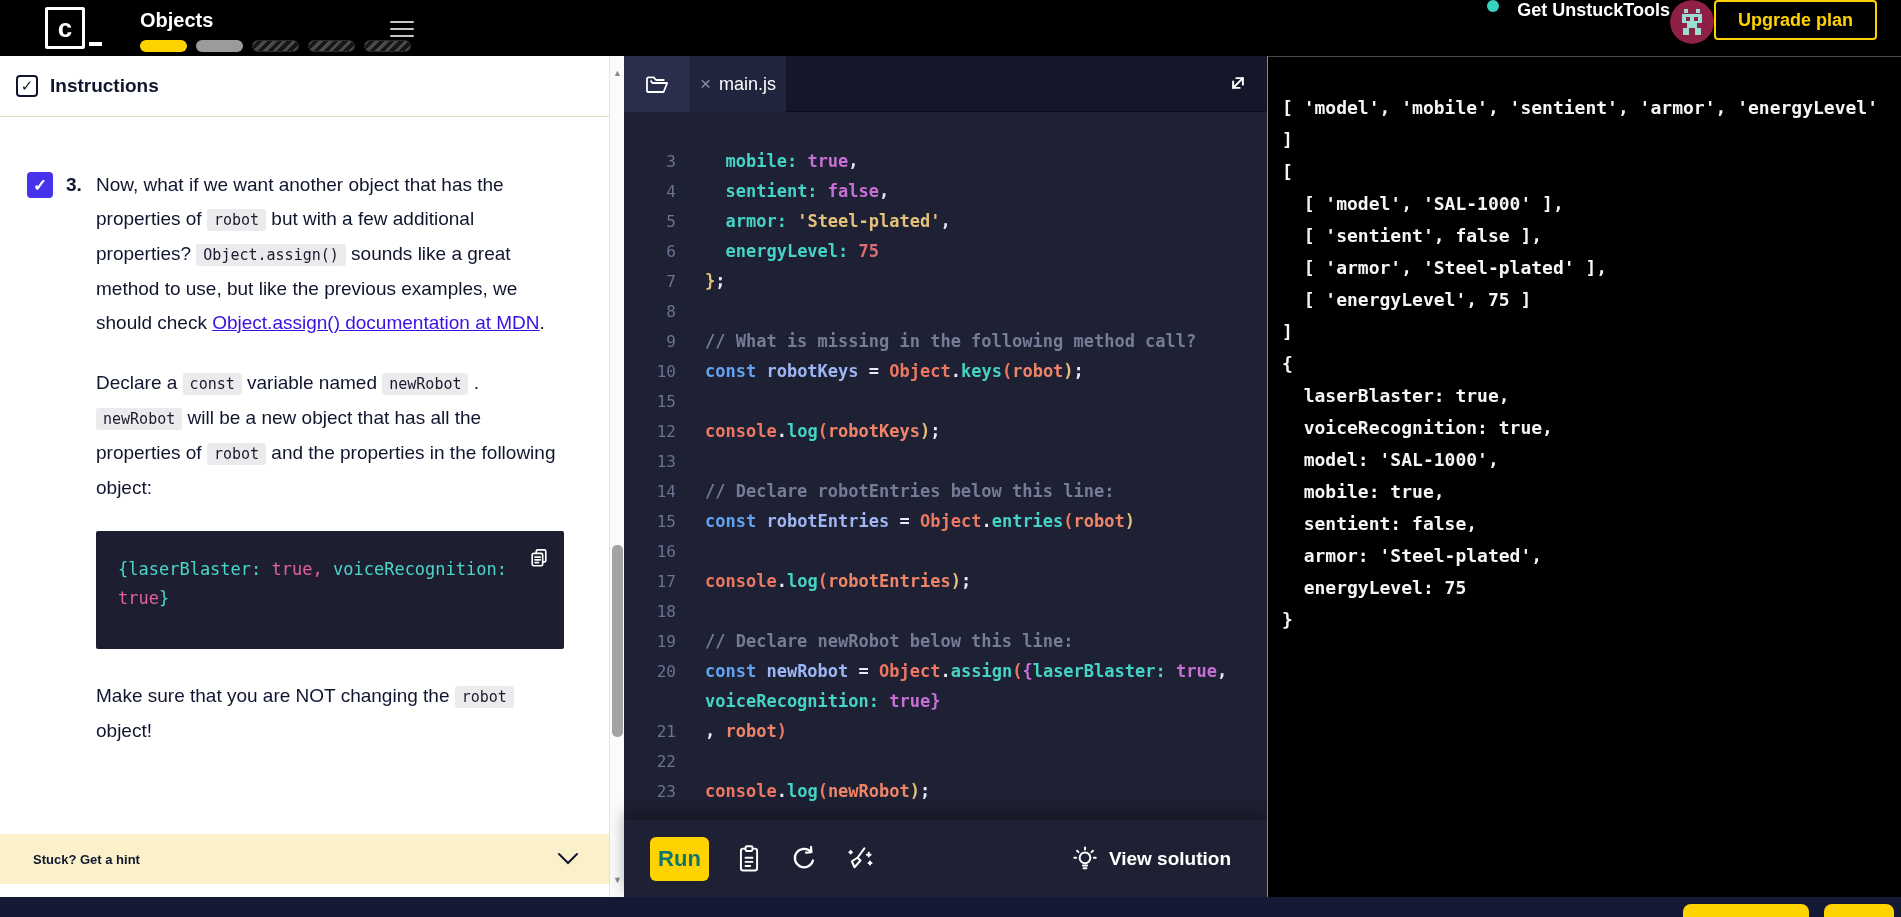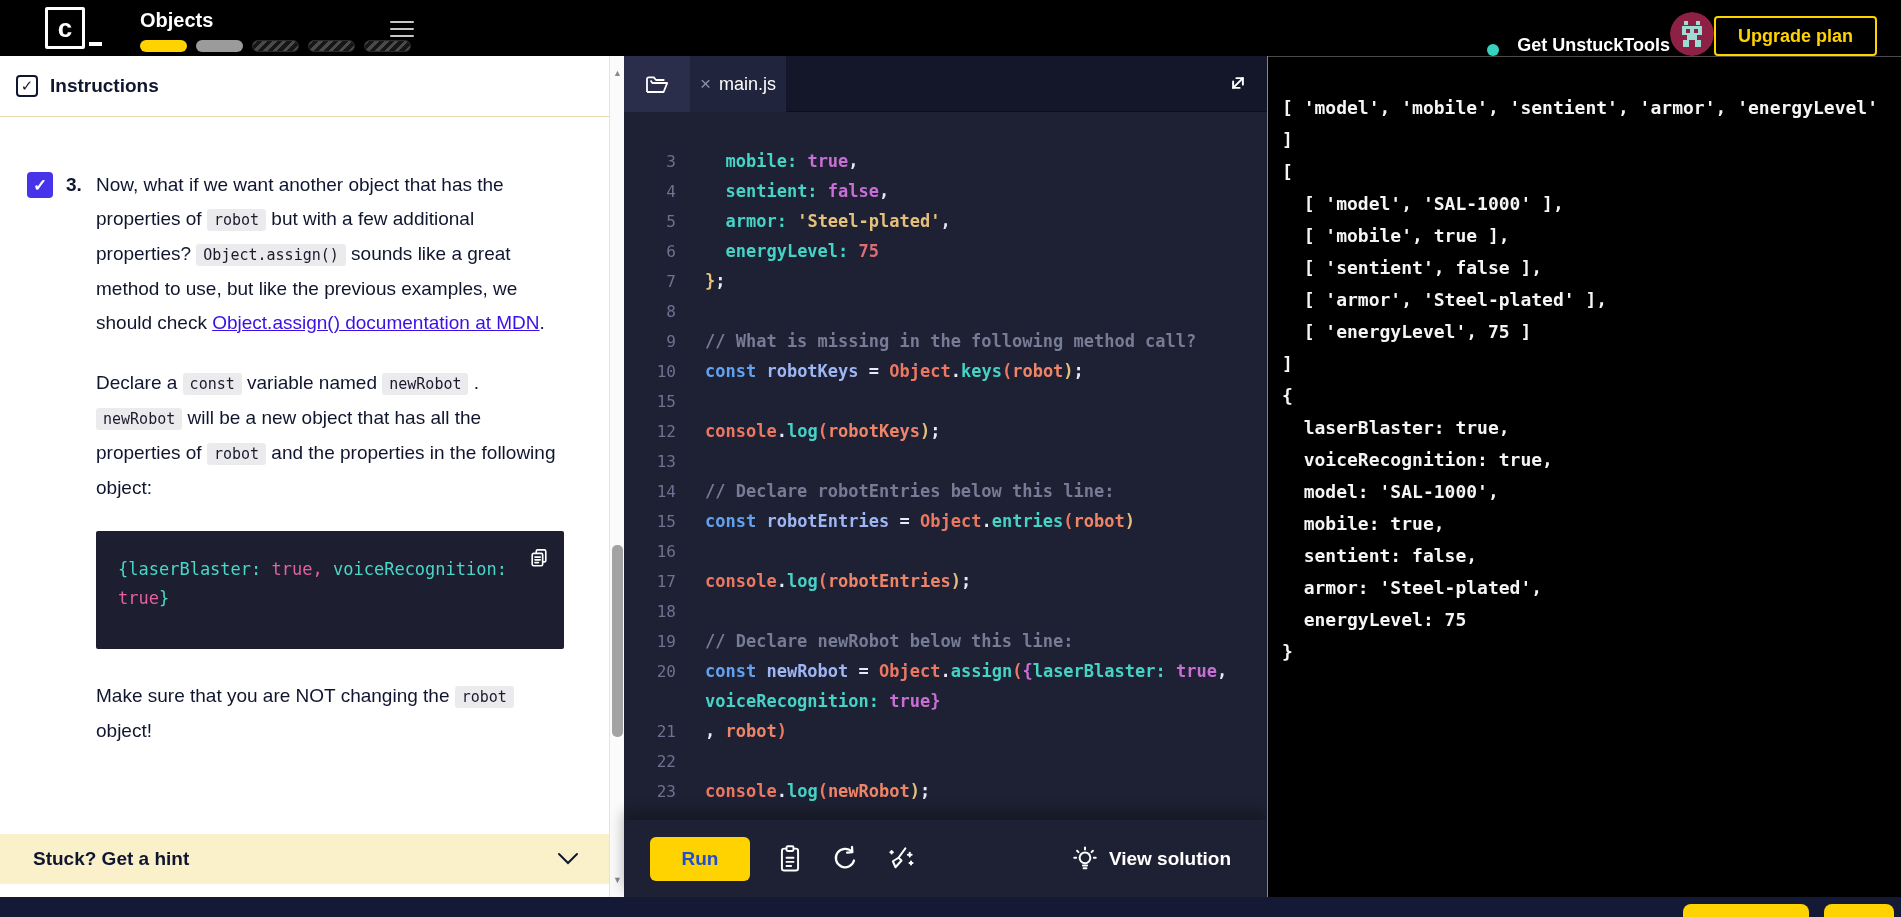--- a/index.html
+++ b/index.html
@@ -15,21 +15,21 @@
   .progress-row { position:absolute; left:140px; top:40px; display:flex; gap:9px; }
   .pill { width:47px; height:12px; border-radius:6px; cursor:pointer; }
   .pill.done { background:#ffd300; }
   .pill.active { background:#9b9b9b; }
   .pill.todo { background:repeating-linear-gradient(135deg,#4a4a4a 0 3px,#161616 3px 7px); border:1px solid #2c2c2c; }
   .hamburger { position:absolute; left:390px; top:16px; width:24px; cursor:pointer; }
   .hamburger span { display:block; height:2px; background:#c7c7c7; margin:5px 0; border-radius:1px; }
   .ai-btn { position:absolute; left:623px; top:5px; width:450px; height:46px; border:1px solid #44517a; border-radius:6px;
             background:linear-gradient(100deg,#04060c 0%,#0a1430 55%,#0e1f45 100%);
             color:#fff; font-size:19px; font-weight:bold; display:flex; align-items:center; justify-content:center; gap:11px; cursor:pointer; }
-  .hdr-right { position:absolute; right:24px; top:0; height:56px; display:flex; align-items:flex-end; }
+  .hdr-right { position:absolute; right:24px; top:0; height:56px; display:flex; align-items:flex-start; }
   .status-dot { width:12px; height:12px; border-radius:50%; background:#35d2c0; margin-right:18px; }
   .hdr-link { color:#fff; font-size:18px; font-weight:bold; cursor:pointer; }
   .avatar { width:44px; height:44px; border-radius:50%; overflow:hidden; cursor:pointer; }
   .upgrade-btn { height:40px; padding:0 22px; border:2px solid #ffd300; border-radius:4px; color:#ffd300;
                  font-size:18px; font-weight:bold; background:transparent; display:flex; align-items:center; cursor:pointer; }
 
   
   #left-panel { position:absolute; left:0; top:56px; width:624px; height:841px; background:#fff; color:#10162f; }
   .instr-header { position:absolute; left:0; top:0; right:15px; height:61px; border-bottom:1px solid #e6dcb2;
                   display:flex; align-items:center; padding-left:16px; gap:12px; background:#fff; }
@@ -45,21 +45,21 @@
   .item-text p { margin-bottom:26px; }
   .chip { font-family:"DejaVu Sans Mono",monospace; font-size:15px; background:#ebebed; color:#1a1a2e;
           padding:2px 7px; border-radius:3px; }
   .ilink { color:#3a10e5; text-decoration:underline; cursor:pointer; }
   .instr-codeblock { position:relative; background:#1d1f31; border-radius:2px; padding:24px 19px 36px 22px;
                      font-family:"DejaVu Sans Mono",monospace; font-size:17px; line-height:29px; margin:4px 0 30px 0; }
   .cb-n { color:#49d7c9; } .cb-b { color:#e2619f; } .cb-p { color:#dfe6ee; }
   .copy-btn { position:absolute; top:16px; right:14px; cursor:pointer; }
   .hint-bar { position:absolute; left:0; bottom:13px; right:15px; height:50px; background:#faf1ca;
               display:flex; align-items:center; justify-content:space-between; padding:0 30px 0 33px; cursor:pointer; }
-  .hint-label { font-size:19px; font-weight:bold; color:#10162f; }
+  .hint-label { font-size:13px; font-weight:bold; color:#10162f; }
   
   .l-scrollbar { position:absolute; right:0; top:0; width:15px; bottom:0; background:#fbfbfb; border-left:1px solid #e4e4e4; }
   .sb-arrow { position:absolute; left:0; width:15px; text-align:center; font-size:9px; color:#8a8a8a; cursor:pointer; }
   .sb-thumb { position:absolute; left:2px; width:11px; border-radius:5px; background:#a3a3a3; top:489px; height:192px; cursor:pointer; }
 
   
   #editor-panel { position:absolute; left:624px; top:56px; width:643px; height:841px; background:#1e2133; }
   .filebar { position:absolute; left:0; top:0; right:0; height:56px; background:#14172a; box-shadow:inset 0 -1px 0 #0c0e1c; display:flex; }
   .folder-btn { width:66px; height:56px; background:#2a2e4a; display:flex; align-items:center; justify-content:center; cursor:pointer; }
   .file-tab { width:96px; height:56px; background:#20243c; display:flex; align-items:center; justify-content:center; gap:8px; cursor:pointer; }
@@ -69,22 +69,22 @@
   .code-area { position:absolute; left:0; top:56px; right:0; bottom:77px; overflow:hidden; padding-top:34px; cursor:text; }
   .crow { height:30px; display:flex; align-items:center; }
   .lnum { flex:none; width:52px; text-align:right; margin-right:29px; font-family:"DejaVu Sans Mono",monospace;
           font-size:16px; color:#6d7292; }
   .lcode { font-family:"DejaVu Sans Mono",monospace; font-size:17px; font-weight:bold; color:#e6e9f7; white-space:pre; }
   .tk-kw{color:#61a3f2}.tk-var{color:#9fb6f4}.tk-pun{color:#e6e9f7}.tk-obj{color:#ec7862}.tk-fn{color:#45d3c6}
   .tk-prop{color:#45d3c6}.tk-bool{color:#c76fd4}.tk-str{color:#e5c07b}.tk-num{color:#e06c75}.tk-com{color:#767c95}
   .tk-arg{color:#ee8569}.tk-po{color:#ec7862}.tk-pc{color:#e5c07b}.tk-brace{color:#c76fd4}
   .editor-toolbar { position:absolute; left:0; right:0; bottom:0; height:77px; background:#1e2133;
                     box-shadow:0 -8px 14px rgba(0,0,0,.30); display:flex; align-items:center; padding:0 36px 0 26px; }
-  .run-btn { width:100px; height:44px; background:#ffd300; border:none; border-radius:6px; color:#1d4ed8;
-             font-size:19px; font-weight:bold; cursor:pointer; }
+  .run-btn { width:59px; height:44px; background:#ffd300; border:none; border-radius:6px; color:#0f766e;
+             font-size:22px; font-weight:bold; cursor:pointer; }
   .tool-icon { margin-left:26px; cursor:pointer; display:flex; align-items:center; }
   .view-solution { margin-left:auto; display:flex; align-items:center; gap:10px; cursor:pointer; }
   .view-solution span { color:#fff; font-size:19px; font-weight:bold; }
 
   
   #console-panel { position:absolute; left:1268px; top:56px; width:633px; height:841px; background:#000;
                    border-top:1px solid #4a4a4a; padding:35px 10px 0 14px; }
   .cline { font-family:"DejaVu Sans Mono",monospace; font-size:18px; font-weight:bold; color:#f5f5f7;
            line-height:32px; white-space:pre; }
   .panel-divider { position:absolute; left:1267px; top:56px; width:1px; height:841px; background:#85858a; }
@@ -333,21 +333,20 @@
     </div>
   </div>
 
   <div class="panel-divider"></div>
 
   <div id="console-panel">
       <div class="cline">[ 'model', 'mobile', 'sentient', 'armor', 'energyLevel'</div>
       <div class="cline">]</div>
       <div class="cline">[</div>
       <div class="cline">  [ 'model', 'SAL-1000' ],</div>
-      <div class="cline">  [ 'mobile', true ],</div>
       <div class="cline">  [ 'sentient', false ],</div>
       <div class="cline">  [ 'armor', 'Steel-plated' ],</div>
       <div class="cline">  [ 'energyLevel', 75 ]</div>
       <div class="cline">]</div>
       <div class="cline">{</div>
       <div class="cline">  laserBlaster: true,</div>
       <div class="cline">  voiceRecognition: true,</div>
       <div class="cline">  model: 'SAL-1000',</div>
       <div class="cline">  mobile: true,</div>
       <div class="cline">  sentient: false,</div>

